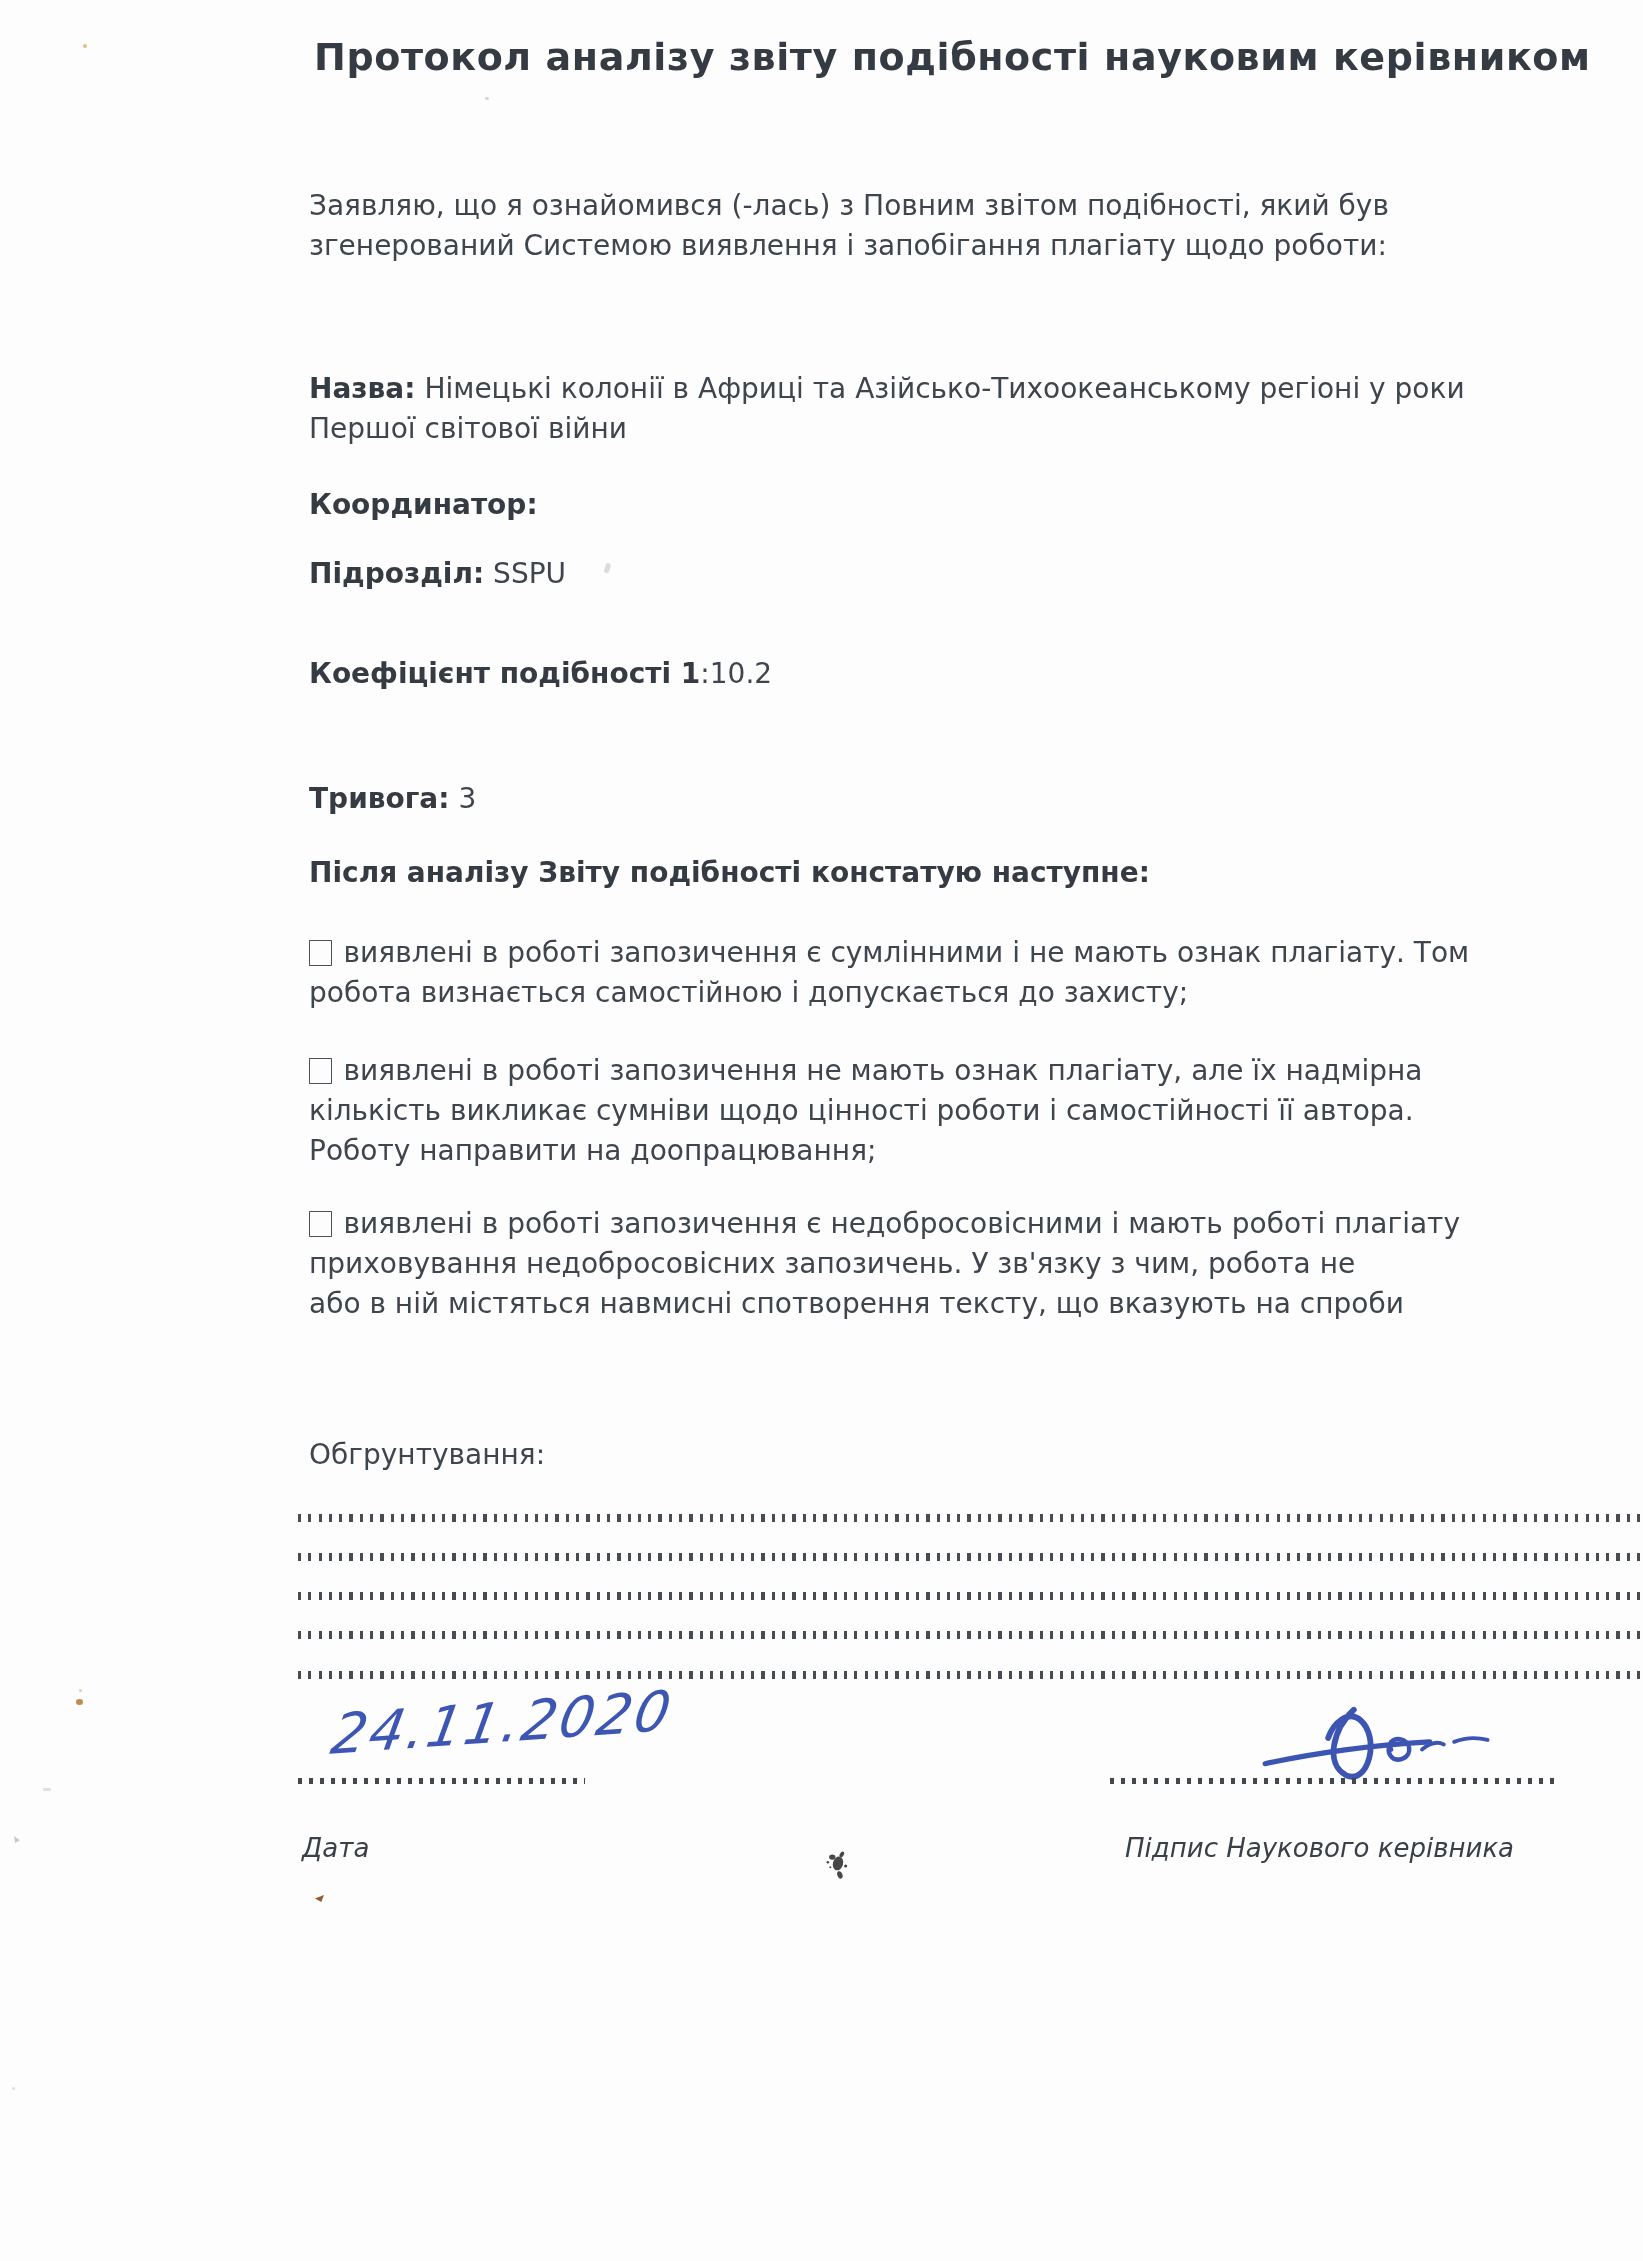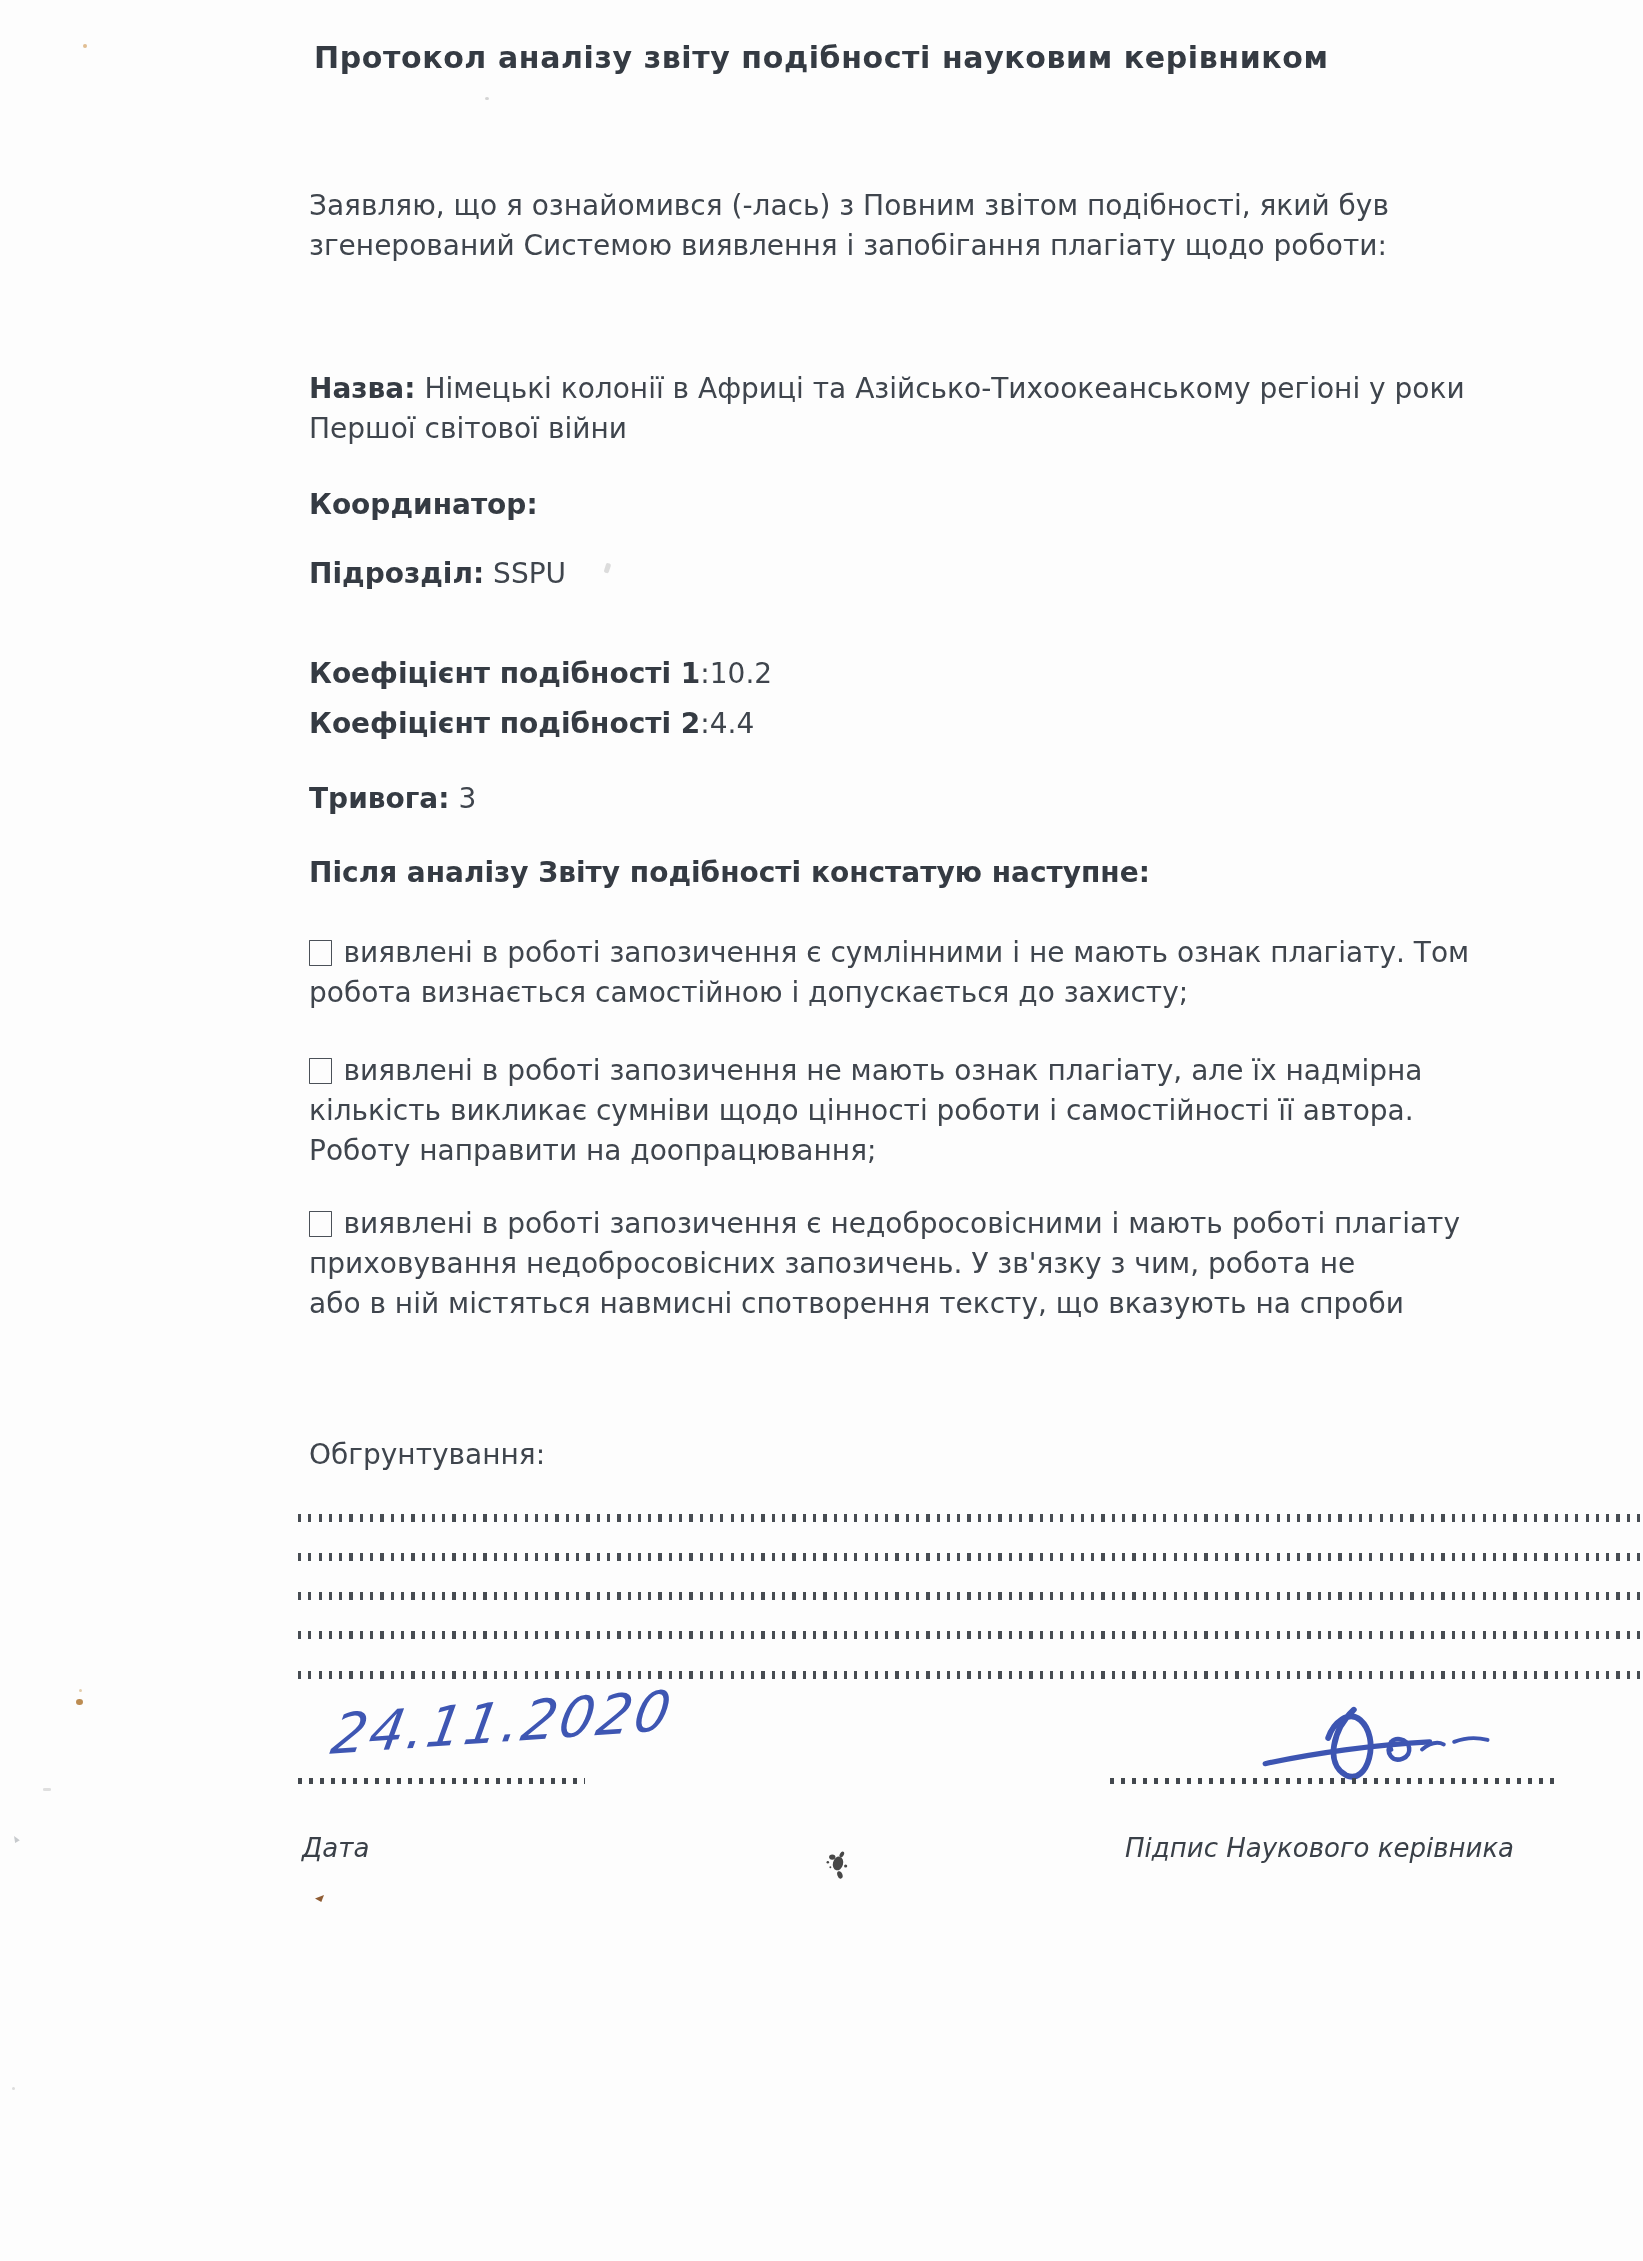--- a/index.html
+++ b/index.html
@@ -8,21 +8,21 @@
     width:1644px;height:2261px;
     background:#fdfdfd;
     overflow:hidden;
     font-family:"DejaVu Sans","Liberation Sans",sans-serif;
     color:#3f454d;
   }
   .t{position:absolute;left:309px;white-space:nowrap;font-size:28px;line-height:40px;color:#3f454d;}
   .b{font-weight:bold;color:#353b43;}
   .val{margin-left:9px;}
   .valtight{margin-left:0;}
-  .doctitle{left:314px;font-size:30px;line-height:41px;font-weight:bold;color:#353b43;letter-spacing:0.6px;}
+  .doctitle{left:314px;font-size:38px;line-height:41px;font-weight:bold;color:#353b43;letter-spacing:0.6px;}
   .checkbox{
     display:inline-block;width:21px;height:24.5px;
     border:1.9px solid #4b5158;border-radius:0.6px;
     margin-right:11.6px;transform:translateY(3.9px);
     background:transparent;
   }
   .optline{white-space:nowrap;}
   .jline{
     position:absolute;left:298px;right:0;height:8.4px;
     background:repeating-linear-gradient(90deg,#474c52 0 3.2px,transparent 3.2px 10.3px);
@@ -67,23 +67,20 @@
   </div>
 
   <div class="t" style="top:554px;">
     <span class="b">Підрозділ:</span><span class="val">SSPU</span>
   </div>
 
   <div class="t" style="top:654px;">
     <span class="b">Коефіцієнт подібності 1</span><span class="valtight">:10.2</span>
   </div>
 
-  <div class="t" style="top:704px;">
-    <span class="b">Коефіцієнт подібності 2</span><span class="valtight">:4.4</span>
-  </div>
 
   <div class="t" style="top:779px;">
     <span class="b">Тривога:</span><span class="val">3</span>
   </div>
 
   <div class="t b" style="top:853px;">Після аналізу Звіту подібності констатую наступне:</div>
 
   <div class="t" style="top:933px;">
     <div class="optline">
       <span class="checkbox"></span><span>виявлені в роботі запозичення є сумлінними і не мають ознак плагіату. Том</span>

